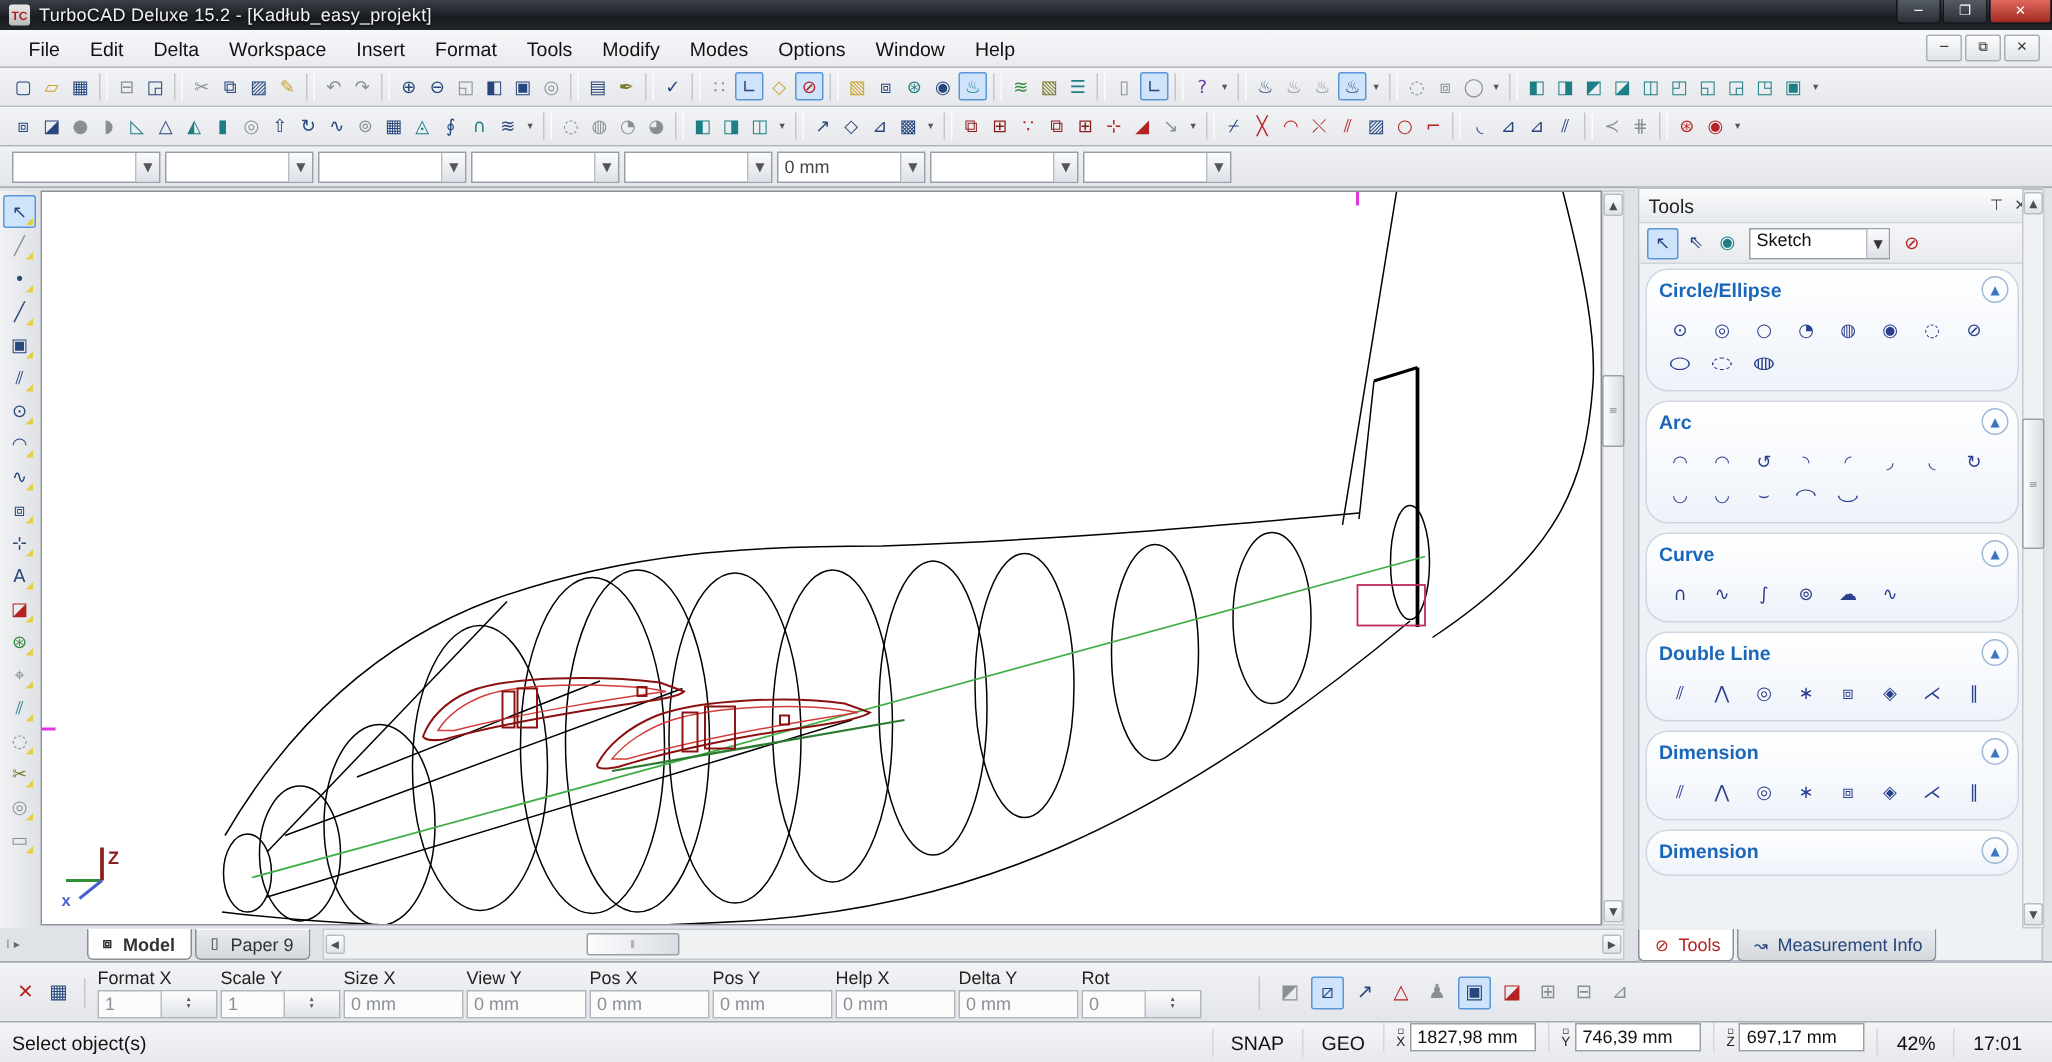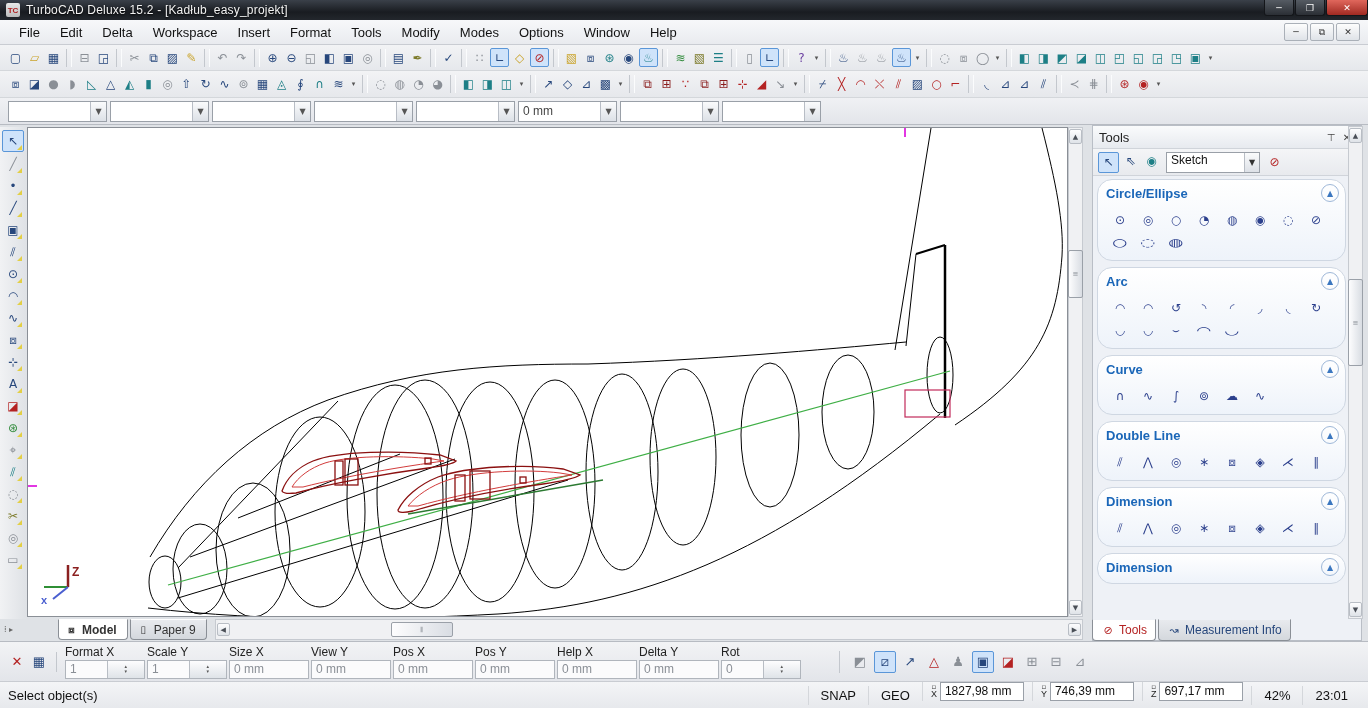--- a/index.html
+++ b/index.html
@@ -733,15 +733,15 @@
         </span>
         <span class="coord">
           <span class="coord-axis">
             <span class="sq icon-font">▫</span>
             <span>Z</span>
           </span>
           <span class="coord-box">697,17 mm</span>
         </span>
       </span>
     <span class="status-cell">42%</span>
-    <span class="status-cell" style="padding-right:20px">23:01</span>
+    <span class="status-cell" style="padding-right:20px">17:01</span>
   </div>
 </div>
 
 </body></html>

